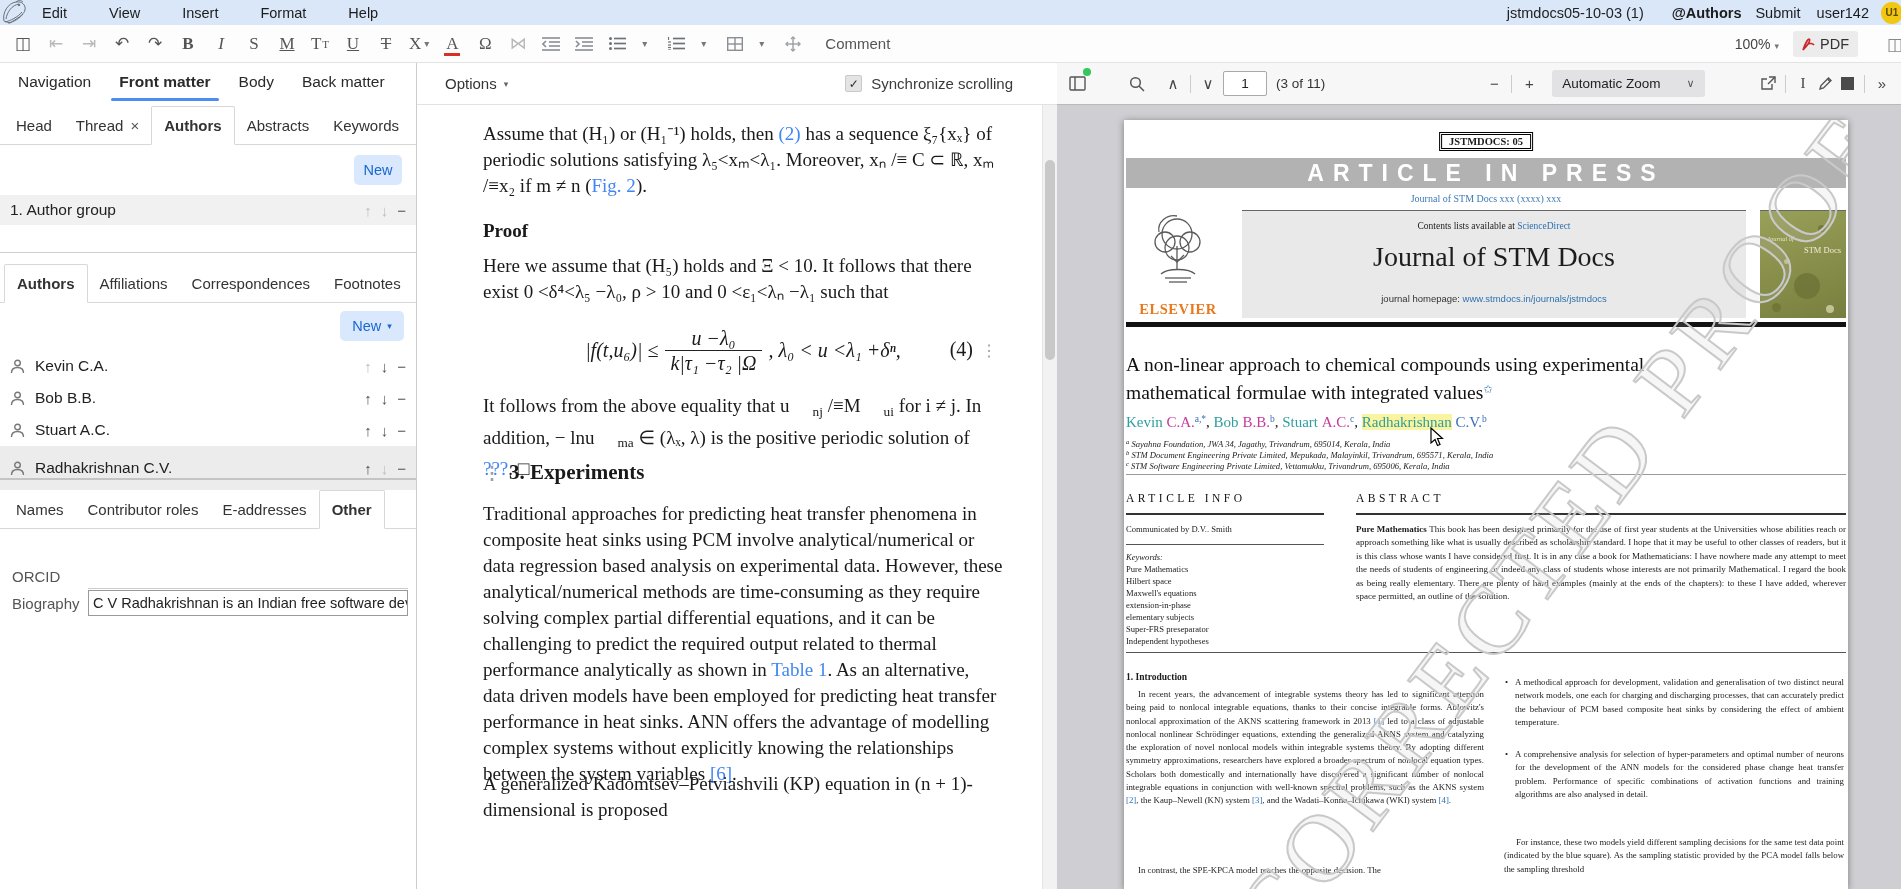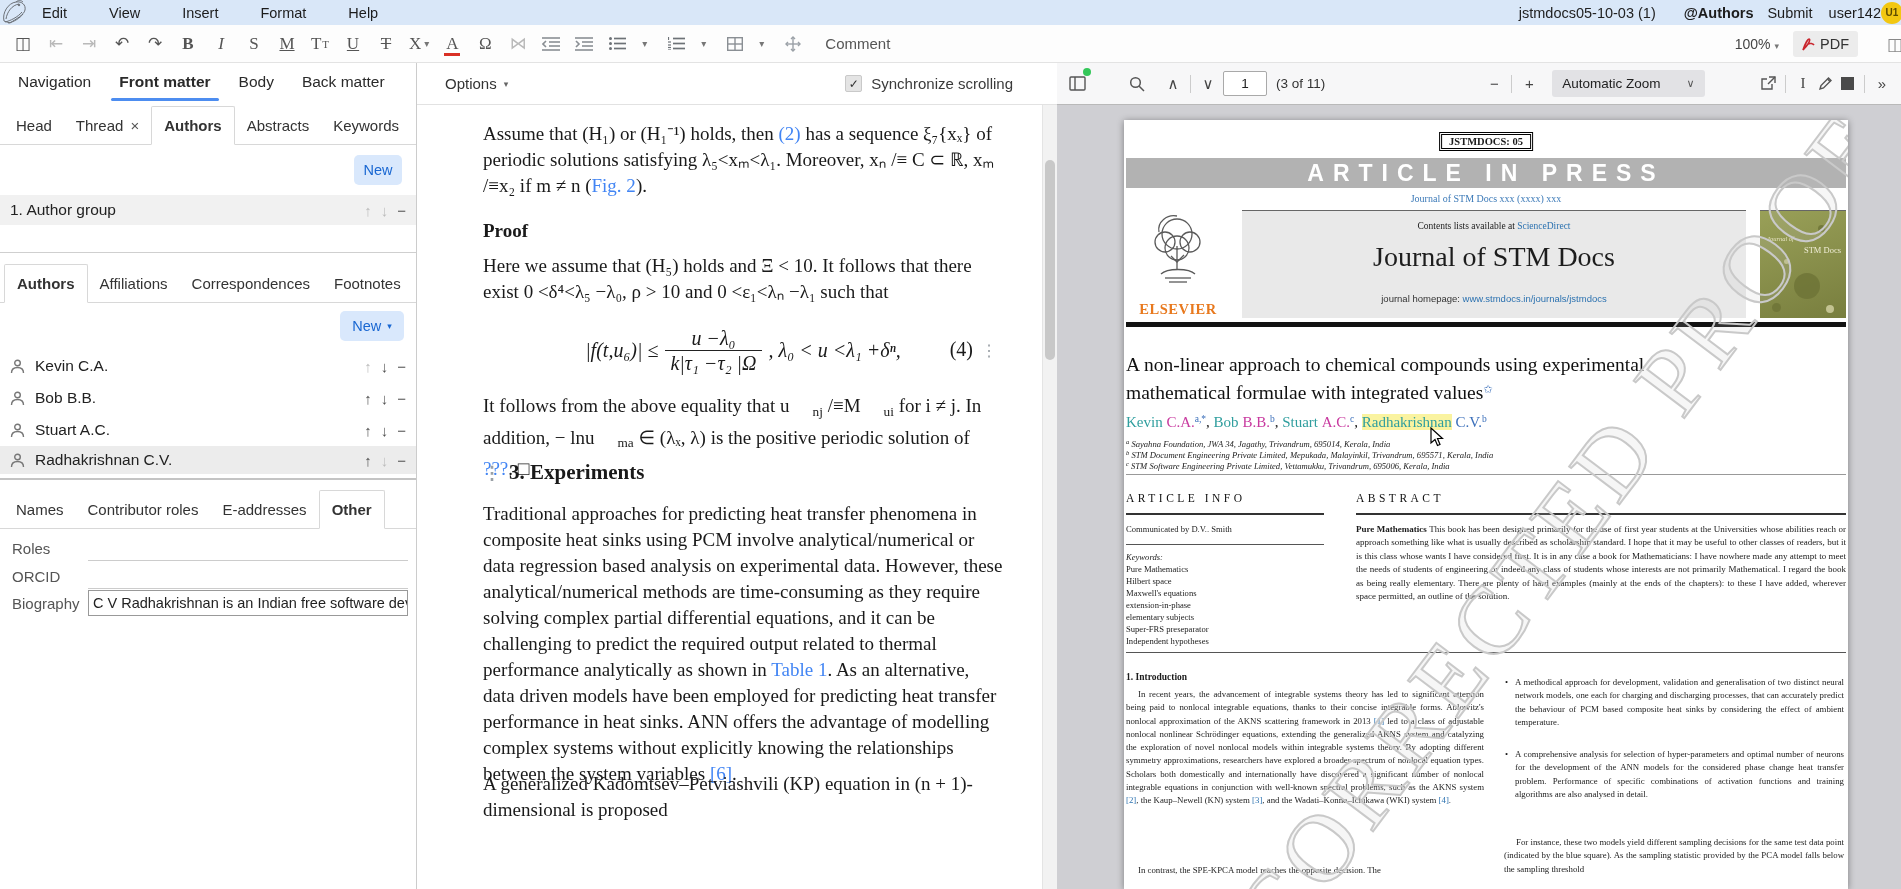--- a/index.html
+++ b/index.html
@@ -10,21 +10,21 @@
   
   #menubar{position:absolute;left:0;top:0;width:1901px;height:25px;background:#d9e7f8;
     display:flex;align-items:center;font-size:14.5px;color:#1c1c1c;z-index:40;}
   #applogo{position:absolute;left:0;top:-1px;}
   .menu{margin-left:42px;cursor:default;}
   .menu:first-of-type{margin-left:56px;}
   #menubar-right{position:absolute;right:6px;top:0;height:25px;display:flex;align-items:center;gap:0;}
   #doc-title{margin-right:28px;color:#222;}
   #authors-at{font-weight:700;margin-right:14px;}
   #submit{margin-right:16px;}
-  #username{margin-right:0;}
+  #username{margin-right:12px;}
   #avatar{width:22px;height:22px;border-radius:50%;background:#f2c711;color:#5d4b00;
     font-size:10px;font-weight:700;display:flex;align-items:center;justify-content:center;margin-right:-8px;}
 
   
   #toolbar{position:absolute;left:0;top:25px;width:1901px;height:38px;background:#fdfdfd;
     border-bottom:1px solid #e3e3e3;display:flex;align-items:center;z-index:39;}
   .tbi{display:inline-flex;align-items:center;justify-content:center;min-width:20px;height:26px;
     margin-left:13px;color:#555;font-size:17px;cursor:pointer;}
   .tbi.gray{color:#b9b9b9;}
   .tbi .car{font-size:10px;color:#777;margin-left:3px;}
@@ -405,21 +405,21 @@
           </g>
         </svg>
       </span>
     <span>Stuart A.C.</span>
     <span class="rowctl">
       <span class="ctl">↑</span>
       <span class="ctl">↓</span>
       <span class="ctl">−</span>
     </span>
   </div>
-  <div class="arow sel" style="top:383px;height:28px">
+  <div class="arow sel" style="top:383px;height:44px">
     <span class="person">
         <svg class="icon" width="15" height="15" viewBox="0 0 15 15">
           <g fill="none" stroke="#777" stroke-width="1.4">
             <circle cx="7.5" cy="4" r="2.8"></circle>
             <path d="M1.5,14 C1.5,10.5 4,8.5 7.5,8.5 C11,8.5 13.5,10.5 13.5,14"></path>
           </g>
         </svg>
       </span>
     <span>Radhakrishnan C.V.</span>
     <span class="rowctl">
@@ -427,24 +427,20 @@
       <span class="ctl dis">↓</span>
       <span class="ctl">−</span>
     </span>
   </div>
   <div class="divline" style="top:415px;border-top-width:2px;border-top-color:#c4c4c4"></div>
   <div class="tabrow" id="detail-tabs">
     <span class="tab">Names</span>
     <span class="tab">Contributor roles</span>
     <span class="tab">E-addresses</span>
     <span class="tab on">Other</span>
-  </div>
-  <div class="fieldrow" style="top:472px">
-    <span class="flabel">Roles</span>
-    <span class="fline"></span>
   </div>
   <div class="fieldrow" style="top:500px">
     <span class="flabel">ORCID</span>
     <span class="fline"></span>
   </div>
   <div class="fieldrow" style="top:527px">
     <span class="flabel">Biography</span>
     <span class="fbox">C V Radhakrishnan is an Indian free software dev</span>
   </div>
 </div>

